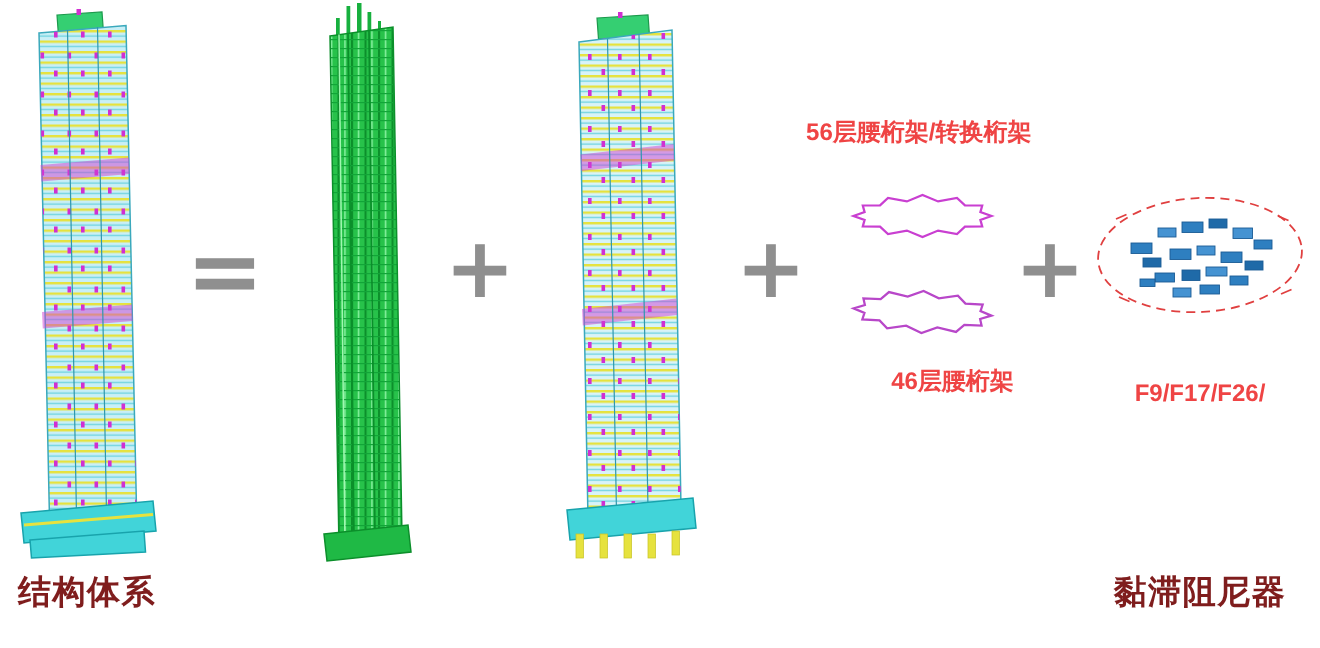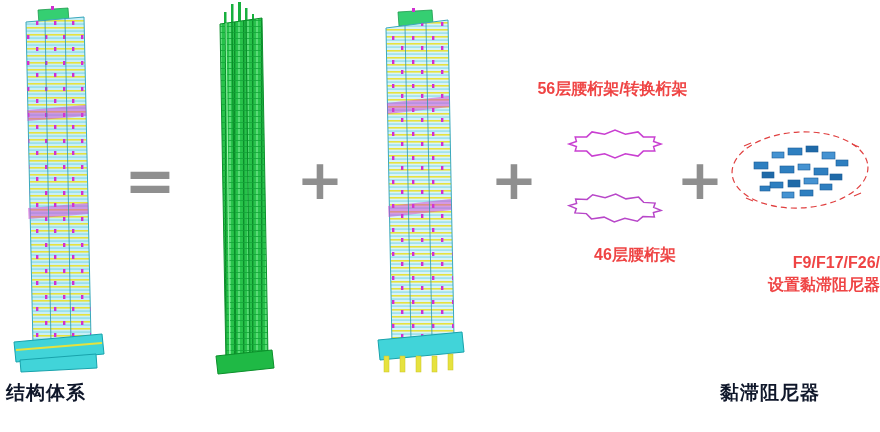--- a/index.html
+++ b/index.html
@@ -13,22 +13,22 @@
     position:absolute;color:#8f8f8f;font-weight:800;text-align:center;
     font-family:"DejaVu Sans","Liberation Sans",sans-serif;line-height:1;
   }
   .op-eq{font-size:62px;}
   .op-plus{font-size:56px;}
   .note{
     position:absolute;color:#ef4444;font-weight:700;text-align:center;
     font-size:16px;line-height:1.35;
   }
   .bottom-label{
-    position:absolute;top:380px;color:#0f172a;font-weight:700;
-    font-size:19px;text-align:left;letter-spacing:1px;
+    position:absolute;top:380px;color:#7f1d1d;font-weight:700;
+    font-size:22px;text-align:center;letter-spacing:1px;
   }
 </style>
 </head>
 <body>
 
 <div class="canvas">
 
   <div class="graphic" style="left:6px;top:6px;width:104px;height:374px;">
     <svg width="104" height="374" viewBox="0 0 104 374">
       <defs>
@@ -149,21 +149,20 @@
         <rect x="62" y="62" width="12" height="7" fill="#1f6aa8"></rect>
         <rect x="78" y="60" width="14" height="6" fill="#4593d2"></rect>
         <rect x="94" y="66" width="12" height="6" fill="#2e7fc0"></rect>
         <rect x="56" y="74" width="12" height="6" fill="#4593d2"></rect>
         <rect x="74" y="72" width="13" height="6" fill="#2e7fc0"></rect>
         <rect x="34" y="68" width="10" height="5" fill="#2e7fc0"></rect>
       </g>
     </svg>
   </div>
 
-  <div class="note" style="left:720px;top:252px;width:160px;text-align:right;">
+  <div class="note" style="left:720px;top:252px;width:160px;">
     <div>F9/F17/F26/</div>
-    <div>设置黏滞阻尼器</div>
   </div>
 
   <div class="bottom-label" style="left:6px;width:104px;">结构体系</div>
   <div class="bottom-label" style="left:720px;width:160px;">黏滞阻尼器</div>
 
 </div>
 
 </body></html>

